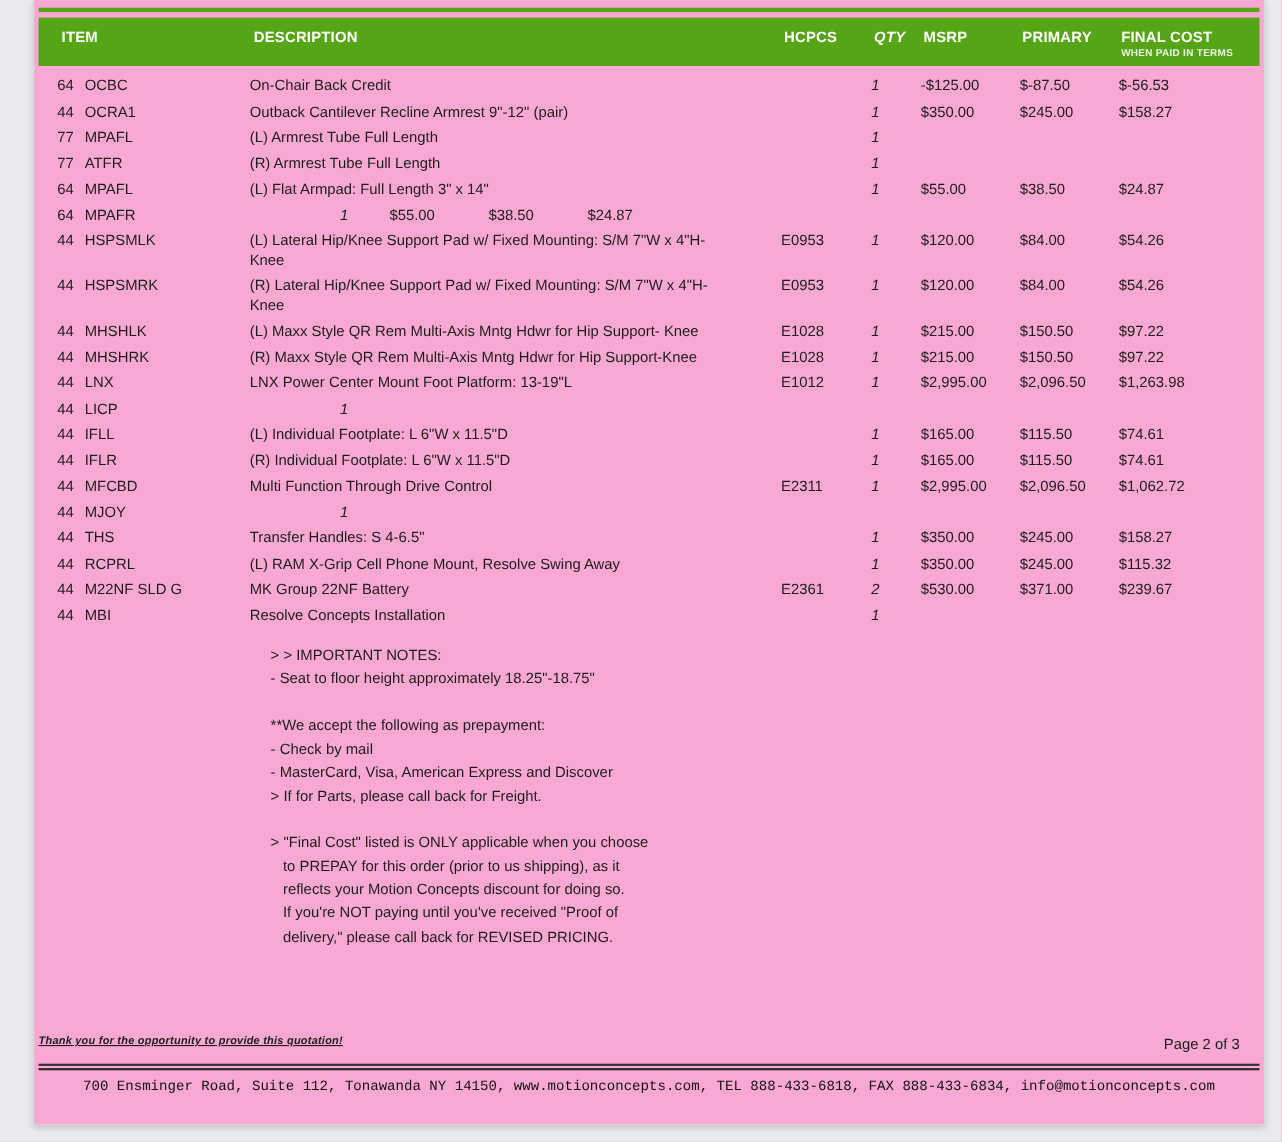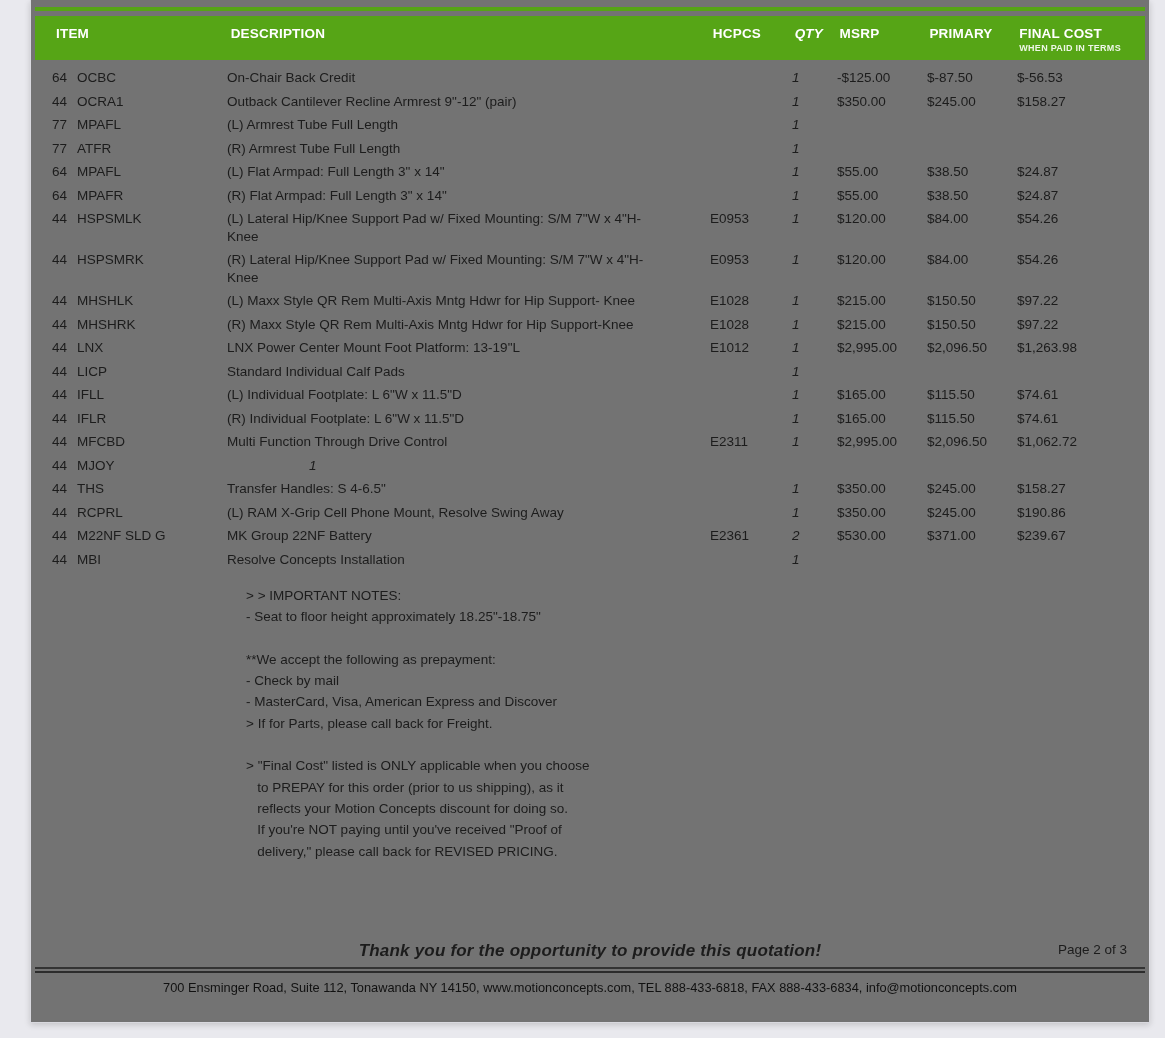--- a/index.html
+++ b/index.html
@@ -7,21 +7,21 @@
   html,body { width:1165px; height:1038px; }
   body {
     background:#e9e9ee;
     font-family:"Liberation Sans", sans-serif;
     color:var(--ink);
     position:relative;
     overflow:hidden;
   }
   .page {
     position:absolute; left:30px; top:0; width:1120px; height:1023px;
-    background:#737373;
+    background:#f9a8d4;
     border:1px solid #d9d9df; border-top:none;
     box-shadow:0 2px 6px rgba(0,0,0,0.16);
     display:flex; flex-direction:column;
   }
   .top-strip { margin:7px 4px 5px 4px; height:4px; background:var(--accent); }
   
   .thead {
     margin:0 4px; background:var(--accent); color:#fff;
     display:flex; align-items:flex-start;
     padding:10px 0 0 21px; height:44px;
@@ -45,32 +45,33 @@
     padding:3px 0 3px 21px;
     font-size:13.5px; line-height:17.5px;
   }
   
   .notes { margin:14px 0 0 215px; font-size:13.5px; }
   .note-line { white-space:pre-wrap; line-height:21.3px; min-height:21.3px; }
   
   .footer { position:absolute; left:4px; right:4px; top:941px; }
   .thanks-row { position:relative; height:22px; }
   .thanks {
-    text-align:center; font-size:17px; font-weight:bold; font-style:italic;
+    font-size:10px; font-weight:bold; font-style:italic;
     letter-spacing:.2px;
+    text-decoration:underline;
   }
   .page-num {
     position:absolute; right:18px; top:1px;
     font-size:13.5px; font-style:normal; font-weight:normal;text-align:center;
   }
   .double-rule {
     margin-top:4px; height:6px;
     border-top:2px solid #333; border-bottom:2px solid #2c2c2c;
   }
-  .address { margin-top:7px; text-align:center; font-size:12.8px; color:#111; }
+  .address { margin-top:7px; text-align:center; font-size:12.8px; color:#111;font-family:Liberation Mono, monospace; }
 </style>
 </head>
 <body>
 
 <div class="page">
 
   <div class="top-strip"></div>
 
   <div class="thead">
     <div class="c-itemhead">ITEM</div>
@@ -137,21 +138,20 @@
     <span class="c-hcpcs"></span>
     <span class="c-qty">1</span>
     <span class="c-msrp">$55.00</span>
     <span class="c-pri">$38.50</span>
     <span class="c-fin">$24.87</span>
   </div>
 
   <div class="trow">
     <span class="c-num">64</span>
     <span class="c-code">MPAFR</span>
-    <span class="c-desc">(R) Flat Armpad: Full Length 3" x 14"</span>
     <span class="c-hcpcs"></span>
     <span class="c-qty">1</span>
     <span class="c-msrp">$55.00</span>
     <span class="c-pri">$38.50</span>
     <span class="c-fin">$24.87</span>
   </div>
 
   <div class="trow">
     <span class="c-num">44</span>
     <span class="c-code">HSPSMLK</span>
@@ -205,21 +205,20 @@
     <span class="c-hcpcs">E1012</span>
     <span class="c-qty">1</span>
     <span class="c-msrp">$2,995.00</span>
     <span class="c-pri">$2,096.50</span>
     <span class="c-fin">$1,263.98</span>
   </div>
 
   <div class="trow">
     <span class="c-num">44</span>
     <span class="c-code">LICP</span>
-    <span class="c-desc">Standard Individual Calf Pads</span>
     <span class="c-hcpcs"></span>
     <span class="c-qty">1</span>
     <span class="c-msrp"></span>
     <span class="c-pri"></span>
     <span class="c-fin"></span>
   </div>
 
   <div class="trow">
     <span class="c-num">44</span>
     <span class="c-code">IFLL</span>
@@ -275,21 +274,21 @@
   </div>
 
   <div class="trow">
     <span class="c-num">44</span>
     <span class="c-code">RCPRL</span>
     <span class="c-desc">(L) RAM X-Grip Cell Phone Mount, Resolve Swing Away</span>
     <span class="c-hcpcs"></span>
     <span class="c-qty">1</span>
     <span class="c-msrp">$350.00</span>
     <span class="c-pri">$245.00</span>
-    <span class="c-fin">$190.86</span>
+    <span class="c-fin">$115.32</span>
   </div>
 
   <div class="trow">
     <span class="c-num">44</span>
     <span class="c-code">M22NF SLD G</span>
     <span class="c-desc">MK Group 22NF Battery</span>
     <span class="c-hcpcs">E2361</span>
     <span class="c-qty">2</span>
     <span class="c-msrp">$530.00</span>
     <span class="c-pri">$371.00</span>

